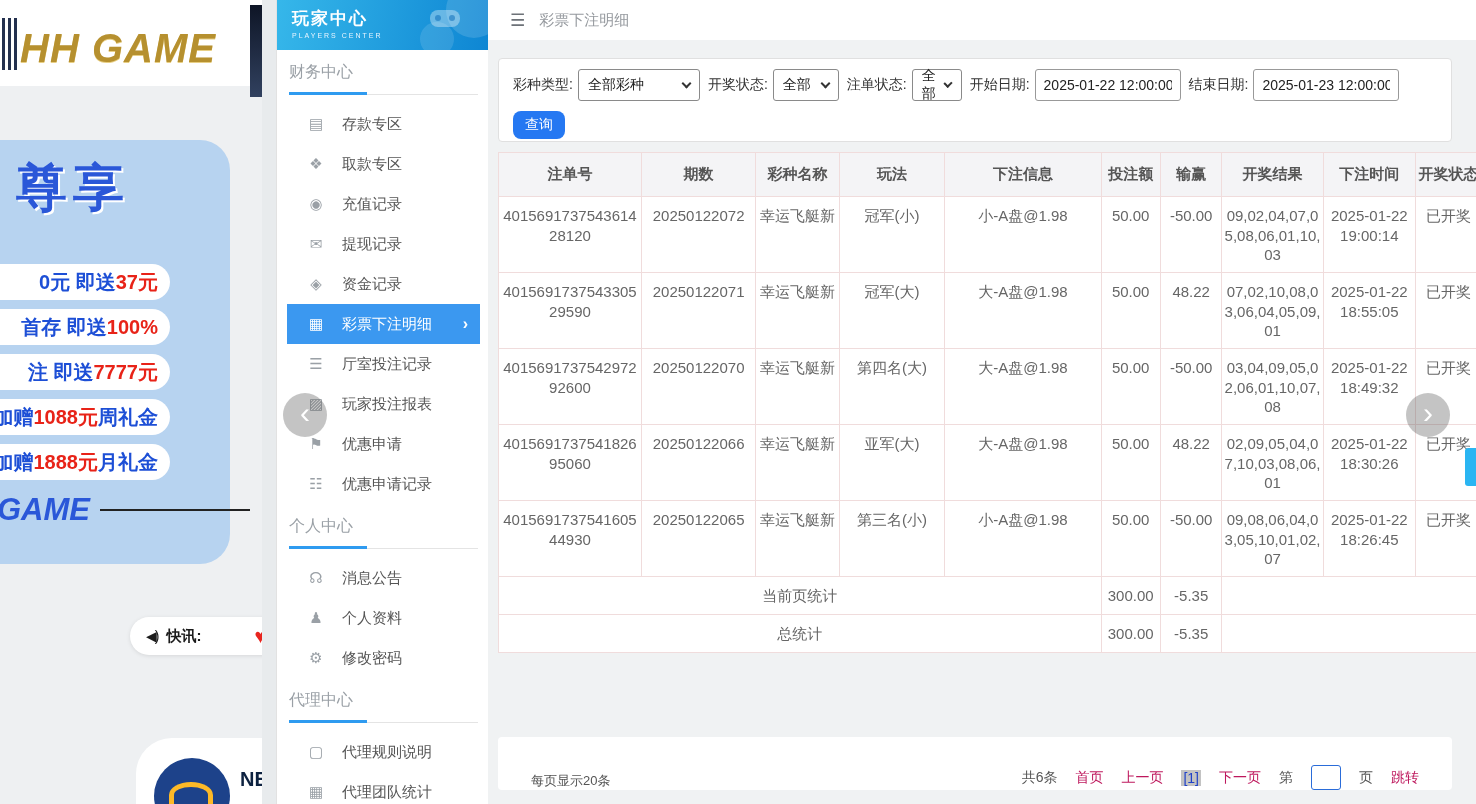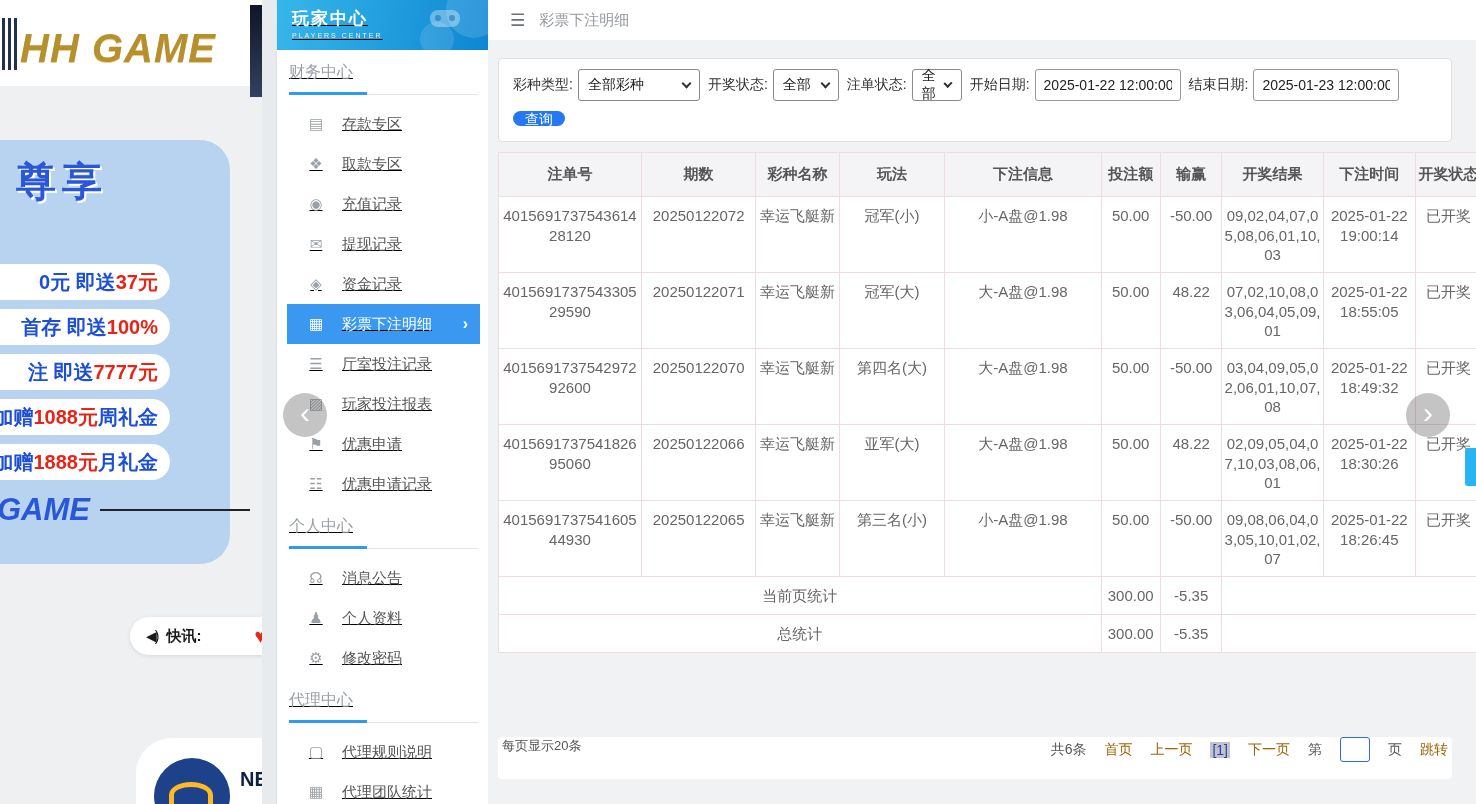--- a/index.html
+++ b/index.html
@@ -10,21 +10,21 @@
   
   .bg-left { position:absolute; left:0; top:0; width:262px; height:804px; overflow:hidden; background:#eef0f2; }
   .logo-strip { position:absolute; left:0; top:0; width:262px; height:86px; background:#fff; }
   .logo-stripes { position:absolute; left:2px; top:18px; width:16px; height:52px;
     background:repeating-linear-gradient(90deg,#23304e 0 3px,transparent 3px 6px); }
   .logo-text { position:absolute; left:20px; top:26px; font-size:40px; font-weight:bold; font-style:italic;
     letter-spacing:1px; color:#b6902f; text-shadow:0 1px 0 #e8cf85; white-space:nowrap; }
   .navy-strip { position:absolute; right:0; top:5px; width:12px; height:92px;
     background:linear-gradient(180deg,#0e1526,#31415f); }
   .promo-card { position:absolute; left:-42px; top:140px; width:272px; height:424px; background:#b7d3f0; border-radius:30px; }
-  .promo-headline { position:absolute; left:58px; top:14px; font-size:40px; font-weight:bold; color:#2a57d8;
+  .promo-headline { position:absolute; left:58px; top:14px; font-size:51px; font-weight:bold; color:#2a57d8;
     text-shadow:2px 2px 0 #ffffff; letter-spacing:6px; }
   .promo-pills { position:absolute; left:0; top:124px; width:212px; display:flex; flex-direction:column; gap:9px; }
   .pill { height:36px; background:#fff; border-radius:20px; display:flex; align-items:center; justify-content:flex-end;
     padding-right:12px; font-size:20px; font-weight:bold; white-space:nowrap; }
   .seg-blue { color:#1d4fd6;text-align:center; } .seg-red { color:#e82318; }
   .brand-line { position:absolute; left:8px; top:352px; display:flex; align-items:center; gap:10px;
     font-size:31px; font-weight:bold; font-style:italic; color:#2a57d8; white-space:nowrap; }
   .brand-dash { width:150px; height:2px; background:#222; }
   .ticker { position:absolute; left:130px; top:617px; width:290px; height:38px; background:#fff; border-radius:20px;
     display:flex; align-items:center; padding:0 16px; gap:9px; box-shadow:0 1px 4px rgba(0,0,0,.10); }
@@ -34,21 +34,21 @@
   .news-card { position:absolute; left:136px; top:738px; width:240px; height:130px; background:#fff; border-radius:36px; }
   .team-logo { position:absolute; left:18px; top:20px; width:76px; height:76px; border-radius:50%;
     background:#1d428a; overflow:hidden; }
   .team-logo .arch { position:absolute; left:15px; top:24px; width:44px; height:26px;
     border:5px solid #fdb927; border-bottom:none; border-radius:100% 100% 0 0; }
   .news-text { position:absolute; left:104px; top:30px; font-size:20px; font-weight:bold; color:#0d2240; }
   .gap-strip { position:absolute; left:262px; top:0; width:14px; height:804px; background:#e8ebed; }
 
   
   .sidebar { position:absolute; left:276px; top:0; width:212px; height:804px; background:#fff;
-    border-left:1px solid #e2e2e2; z-index:5;text-decoration:underline; }
+    border-left:1px solid #e2e2e2; z-index:5; }
   .sb-header { height:50px; background:linear-gradient(100deg,#36b7ea,#0e86d3); position:relative; overflow:hidden;
     padding:7px 0 0 15px; }
   .sb-title { color:#fff; font-size:17px; font-weight:bold; letter-spacing:2px; }
   .sb-sub { color:#e8f5ff; font-size:7px; letter-spacing:2px; margin-top:2px; }
   .sb-circle1 { position:absolute; right:-14px; top:-18px; width:56px; height:56px; border-radius:50%;
     background:rgba(255,255,255,.14); }
   .sb-circle2 { position:absolute; right:34px; top:22px; width:34px; height:34px; border-radius:50%;
     background:rgba(255,255,255,.12); }
   .sb-pad { position:absolute; right:28px; top:10px; width:30px; height:17px; border-radius:8px;
     background:rgba(255,255,255,.35); }
@@ -75,40 +75,40 @@
     border:1px solid #e0e0e0; border-radius:4px; padding:9px 6px; }
   .filter-row { display:flex; align-items:center; height:34px; }
   .f-label { font-size:14px; color:#333; margin:0 5px 0 8px; white-space:nowrap; }
   .f-select { height:32px; border:1px solid #8a8a8a; border-radius:3px; background:#fff; display:flex;
     align-items:center; padding:0 9px; font-size:14px; color:#222; cursor:pointer; }
   .f-select .caret { width:7px; height:7px; border-right:2px solid #333; border-bottom:2px solid #333;
     transform:rotate(45deg); margin-left:auto; margin-top:-3px; }
   .w122 { width:122px;text-align:center; } .w66 { width:66px; } .w50 { width:50px; }
   .f-input { height:32px; border:1px solid #999; border-radius:3px; width:146px; padding:0 8px; font-size:14px;
     color:#222; font-family:inherit;text-align:center; }
-  .search-btn { margin:9px 0 0 8px; width:52px; height:15px; background:#2578f2; color:#fff; border:none;
+  .search-btn { margin:9px 0 0 8px; width:52px; height:28px; background:#2578f2; color:#fff; border:none;
     border-radius:8px; font-size:14px; cursor:pointer; }
 
   .table-card { position:absolute; left:10px; top:152px; width:1050px; background:#fff; }
   table { width:100%; border-collapse:collapse; table-layout:fixed; }
   col.c1{width:130px} col.c2{width:104px} col.c3{width:76px} col.c4{width:96px} col.c5{width:142px}
   col.c6{width:54px} col.c7{width:56px} col.c8{width:92px} col.c9{width:84px} col.c10{width:60px} col.c11{width:60px}
   th { height:44px; background:#f4f4f6; font-size:15px; color:#555; font-weight:bold;
     border:1px solid #f0dcdc; padding:0 1px; }
   td { height:76px; font-size:15px; color:#666; text-align:center; vertical-align:top; padding:9px 1px 0 1px;
     border:1px solid #f0dcdc; line-height:1.3; }
   td.wrap { word-break:break-all; }
   tr.summary td { height:38px; vertical-align:middle; padding-top:0; }
   table { border:1px solid #e9dada; }
 
-  .pagination-card { position:absolute; left:10px; top:737px; width:954px; height:42px; background:#fff;
-    border-radius:4px; display:flex; align-items:flex-start; justify-content:space-between; padding:0 4px; }
+  .pagination-card { position:absolute; left:10px; top:737px; width:954px; height:53px; background:#fff;
+    border-radius:4px; display:flex; align-items:flex-end; justify-content:space-between; padding:0 33px; }
   .page-size { font-size:13px; color:#555; }
   .pager { display:flex; align-items:center; gap:18px; font-size:14px; color:#555; }
-  .pg-link { color:#a16207; cursor:pointer; }
+  .pg-link { color:#be185d; cursor:pointer; }
   .pg-current { background:#c3c3c3; color:#1f41c9; padding:0 2px; cursor:pointer; }
   .pg-input { width:30px; height:25px; border:1px solid #2a6cd9; border-radius:3px; text-align:center;
     font-size:13px; font-family:inherit; }
 
   .nav-arrow { position:absolute; width:44px; height:44px; border-radius:50%; background:rgba(70,70,70,.32);
     color:#fff; display:flex; align-items:center; justify-content:center; font-size:30px; line-height:1;
     z-index:20; cursor:pointer; padding-bottom:4px; }
   .nav-left { left:283px; top:393px; }
   .nav-right { left:1406px; top:393px; }
   .cs-tab { position:absolute; right:0; top:448px; width:11px; height:38px; background:#2ab5f2;

